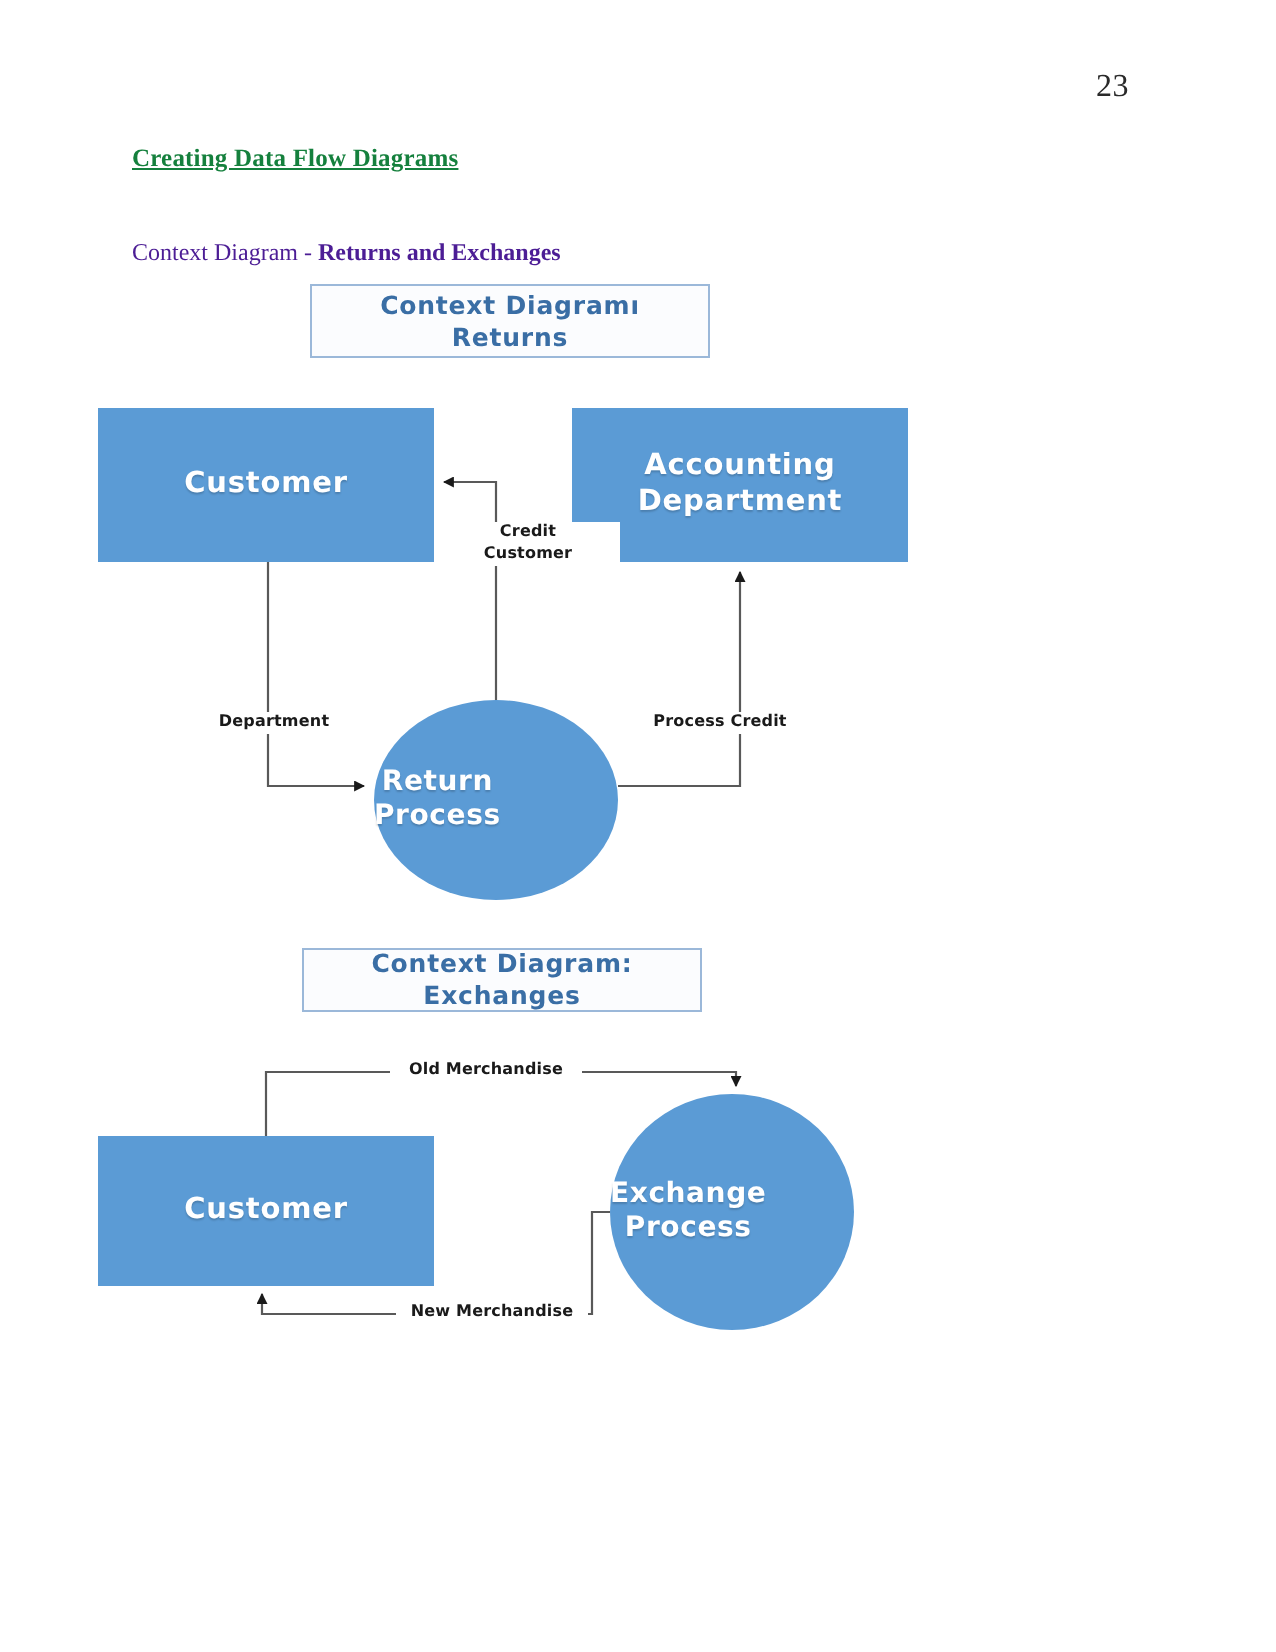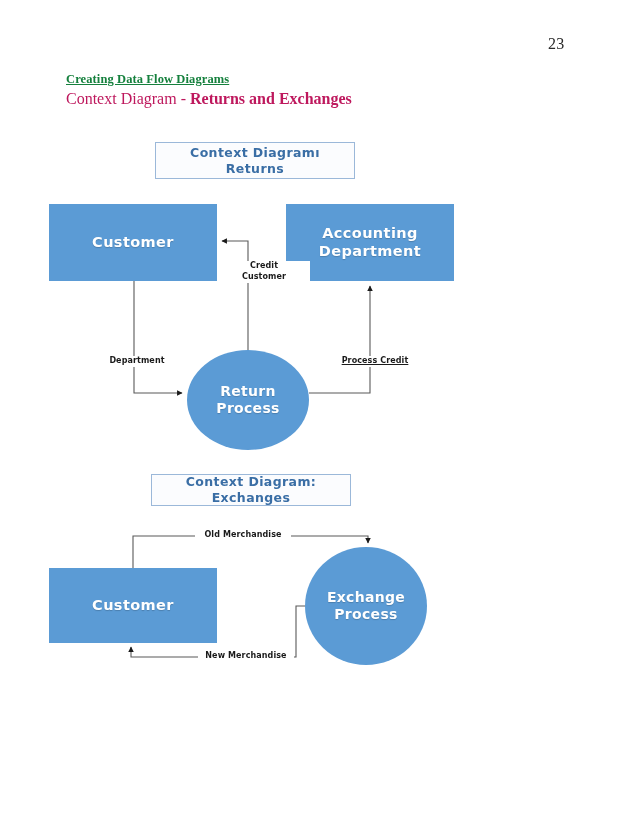--- a/index.html
+++ b/index.html
@@ -42,24 +42,24 @@
     font-size: 12.5px;
     font-weight: bold;
     color: #15803d;
     text-decoration: underline;
     letter-spacing: .1px;
   }
 
   .doc-subheading {
     position: absolute;
     left: 66px;
-    top: 90px;
-    font-family: "Liberation Serif", serif;
-    font-size: 16px;
-    color: #be185d;
+    top: 119px;
+    font-family: "Liberation Serif", serif;
+    font-size: 12px;
+    color: #4c1d95;
     white-space: nowrap;
   }
   .doc-subheading .bold { font-weight: bold; }
 
   
   .title-box {
     position: absolute;
     border: 1px solid #9bb8d9;
     background: #fbfcfe;
     box-sizing: border-box;
@@ -107,21 +107,21 @@
   #customer-2  { left: 49px;  top: 568px; width: 168px; height: 75px; }
 
   
   .process {
     position: absolute;
     background: #5b9bd5;
     border-radius: 50%;
     box-sizing: border-box;
     display: flex;
     align-items: center;
-    justify-content: center;
+    justify-content: flex-start;
     text-align: center;
   }
   .process .process-label {
     font-family: "DejaVu Sans", sans-serif;
     font-size: 14px;
     font-weight: bold;
     color: #ffffff;
     line-height: 1.25;
     letter-spacing: .3px;
     white-space: pre-line;
@@ -149,21 +149,21 @@
     color: #1a1a1a;
     text-align: center;
     line-height: 1.35;
     white-space: pre-line;
     background: #ffffff;
     padding: 0 2px;
     letter-spacing: .1px;
   }
   #label-credit-customer { left: 218px; top: 261px; width: 88px; }
   #label-merchandise     { left: 96px;  top: 356px; width: 78px; }
-  #label-process-credit  { left: 334px; top: 356px; width: 78px; text-decoration: underline; }
+  #label-process-credit  { left: 319px; top: 356px; width: 78px; }
   #label-old-merchandise { left: 195px; top: 530px; width: 92px; }
   #label-new-merchandise { left: 198px; top: 651px; width: 92px; }
 </style>
 </head>
 <body>
 
 <div class="page">
 
   <div class="page-number">23</div>
 

